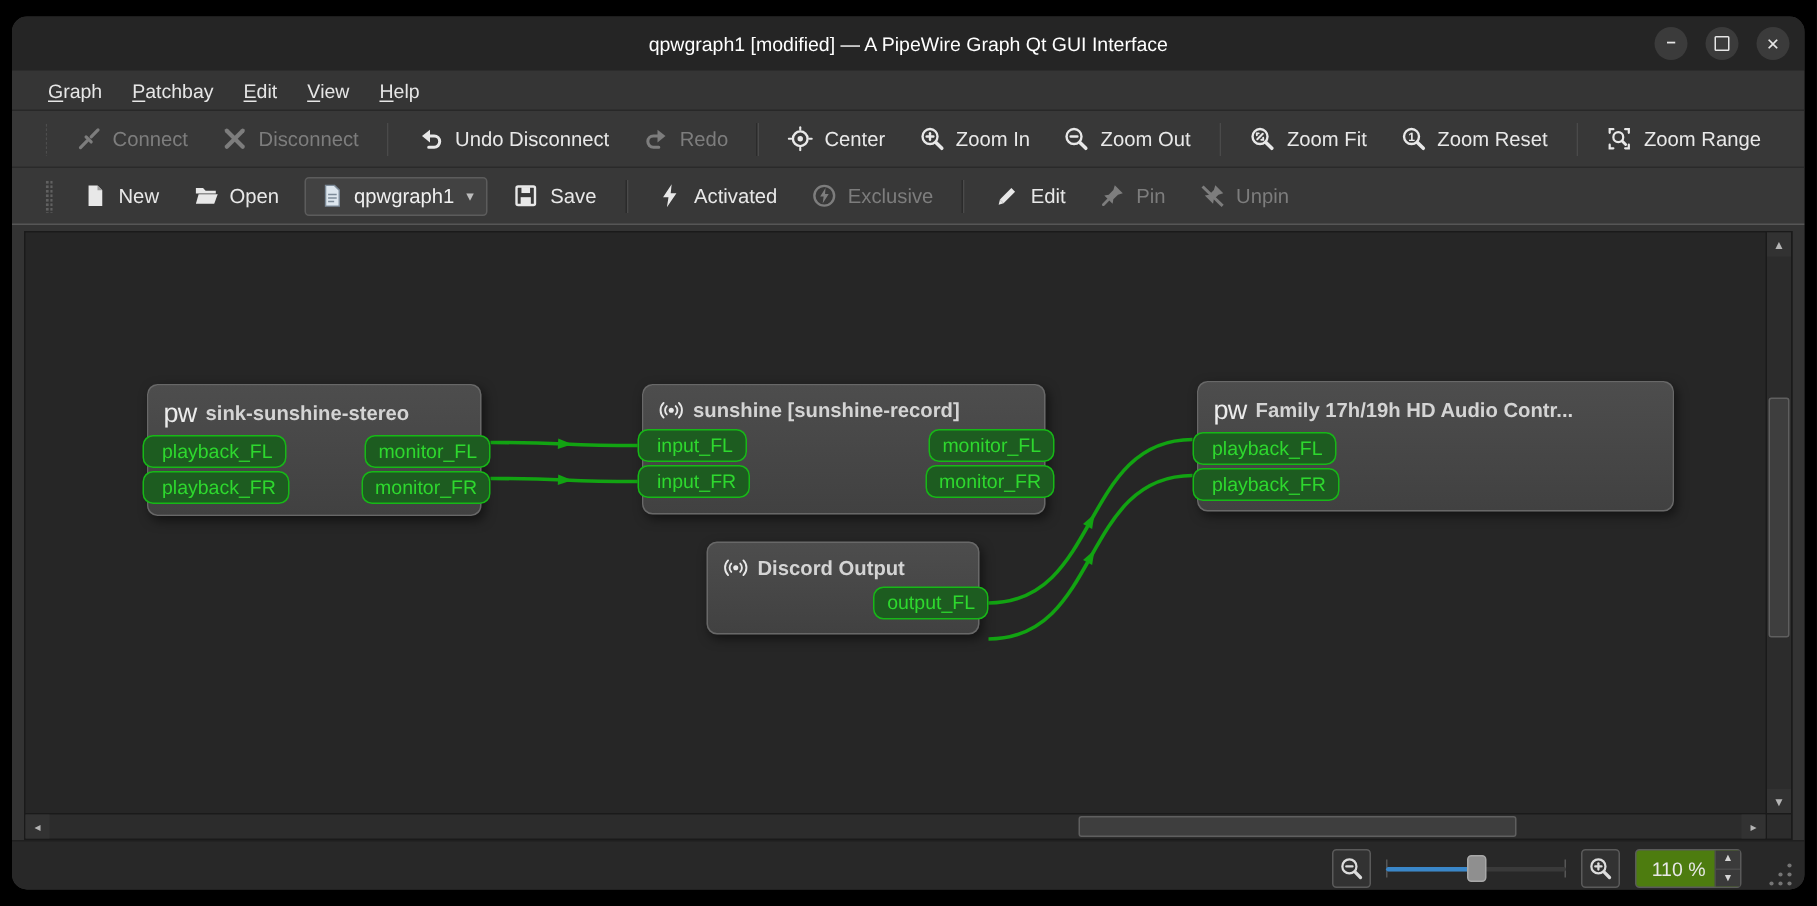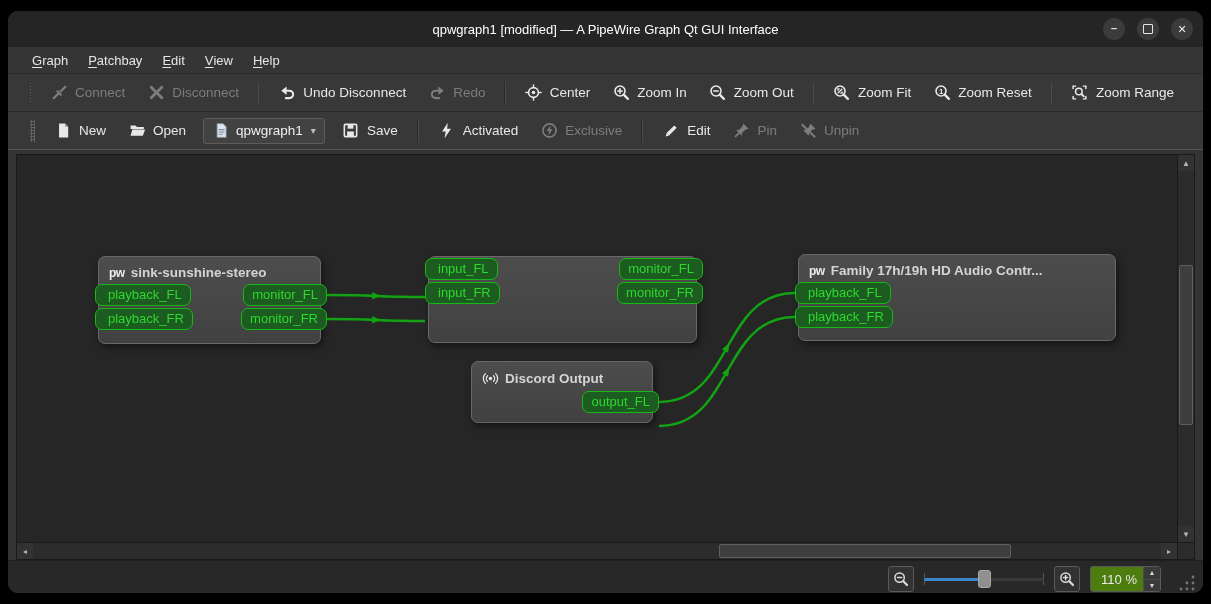--- a/index.html
+++ b/index.html
@@ -42,21 +42,21 @@
     background:#1a1a1a;border:1px solid #1a1a1a;width:1177px;}
   .canvas{position:relative;width:1160px;height:387px;background:#262626;overflow:hidden;}
   #wires{position:absolute;left:0;top:0;pointer-events:none;}
   
   .node{position:absolute;background:linear-gradient(#4d4d4d,#414141);border:1px solid #686868;
     border-radius:7px;box-shadow:2px 3px 7px rgba(0,0,0,.5);box-sizing:border-box;}
   .node-title{display:flex;align-items:center;gap:6px;padding:8px 10px 3px;color:#d4d4d4;
     font-weight:bold;font-size:13.5px;white-space:nowrap;overflow:hidden;}
   .node-icon{display:inline-flex;align-items:center;color:#e8e8e8;}
   .node-icon svg{width:17px;height:17px;}
-  .pw-glyph{font-weight:bold;font-size:12px;letter-spacing:-0.5px;color:#ececec;}
+  .pw-glyph{font-weight:normal;font-size:18px;letter-spacing:-0.5px;color:#ececec;}
   .ports{display:flex;flex-direction:column;gap:2px;margin-top:1px;}
   .port-row{display:flex;justify-content:space-between;align-items:center;height:22px;}
   .port{font-size:13px;padding:1px 8px 2px;border-radius:7px;border:1.5px solid var(--port-border);
     background:var(--port-bg);color:var(--port-text);white-space:nowrap;line-height:17px;}
   .port.in{margin-left:-4px;padding-left:12px;}
   .port.out{margin-left:auto;margin-right:-7px;}
   
   .vscroll{background:#2c2c2c;display:flex;flex-direction:column;width:16px;}
   .hscroll{background:#2c2c2c;display:flex;height:16px;}
   .sarrow{flex:0 0 16px;display:flex;align-items:center;justify-content:center;color:#b5b5b5;
@@ -347,20 +347,34 @@
                   <span class="port in">playback_FL</span>
                   <span class="port out">monitor_FL</span>
                 </div>
                 <div class="port-row">
                   <span class="port in">playback_FR</span>
                   <span class="port out">monitor_FR</span>
                 </div>
               </div>
             </div>
             <div class="node" style="left: 411px; top: 101px; width: 269px; height: 87px;">
+              <div class="node-title">
+                <span class="node-icon">
+                  <svg viewBox="0 0 16 16">
+                    <circle cx="8" cy="8" r="1.6" fill="currentColor"></circle>
+                    <g stroke="currentColor" fill="none" stroke-linecap="round" stroke-width="1.2">
+                      <path d="M5.2 5.4 a3.7 3.7 0 0 0 0 5.2"></path>
+                      <path d="M3.2 3.4 a6.5 6.5 0 0 0 0 9.2"></path>
+                      <path d="M10.8 5.4 a3.7 3.7 0 0 1 0 5.2"></path>
+                      <path d="M12.8 3.4 a6.5 6.5 0 0 1 0 9.2"></path>
+                    </g>
+                  </svg>
+                </span>
+                <span>sunshine [sunshine-record]</span>
+              </div>
               <div class="ports">
                 <div class="port-row">
                   <span class="port in">input_FL</span>
                   <span class="port out">monitor_FL</span>
                 </div>
                 <div class="port-row">
                   <span class="port in">input_FR</span>
                   <span class="port out">monitor_FR</span>
                 </div>
               </div>

